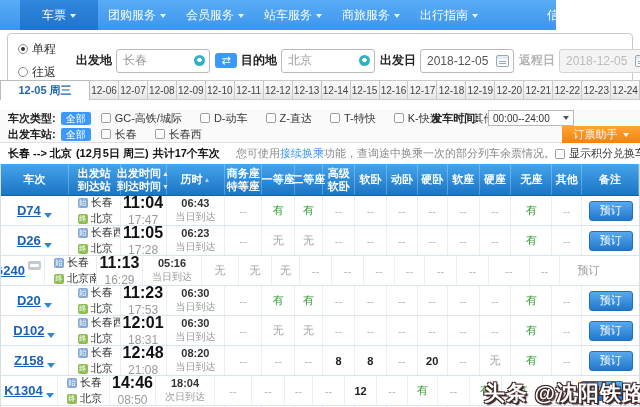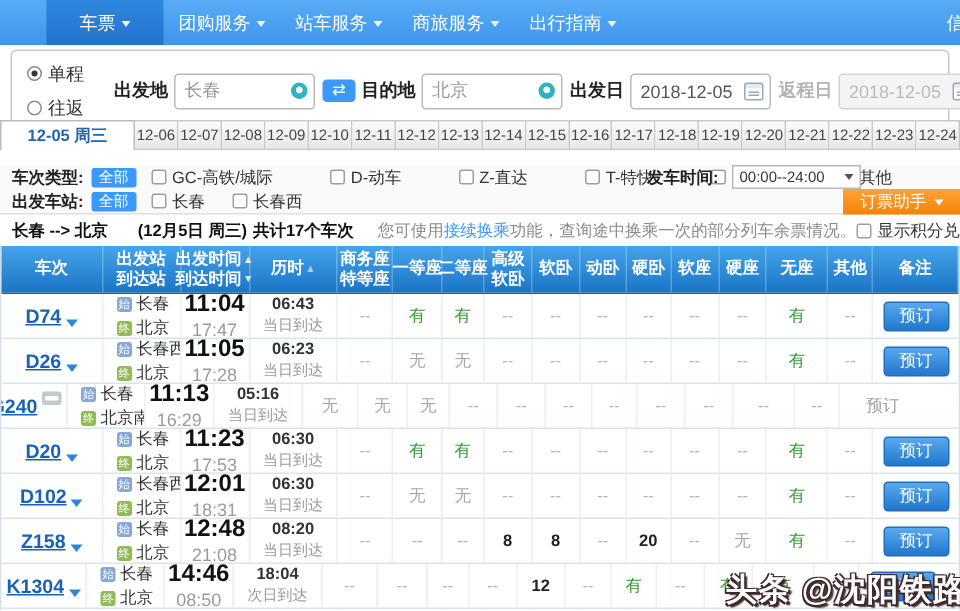--- a/index.html
+++ b/index.html
@@ -1,21 +1,21 @@
 <!DOCTYPE html>
 <html><head>
 <meta charset="utf-8">
 <style>
   html,body{margin:0;padding:0;background:#fff;}
   .stage{position:relative;width:640px;height:407px;overflow:hidden;background:#fff;
          font-family:"Liberation Sans","DejaVu Sans",sans-serif;}
   
-  .topnav{position:absolute;top:0;left:0;width:640px;height:30px;
+  .topnav{position:absolute;top:0;left:0;width:556px;height:30px;
           background:linear-gradient(#58acf6,#3e95ec);display:flex;align-items:stretch;
-          padding-left:31px;box-sizing:border-box;}
+          padding-left:20px;box-sizing:border-box;}
   .nav-item{width:78px;display:flex;align-items:center;justify-content:center;gap:4px;
             color:#fff;font-size:12px;cursor:pointer;white-space:nowrap;}
   .nav-item.active{background:linear-gradient(#2f87de,#2273cb);}
   .nav-tri{width:0;height:0;border-left:3px solid transparent;border-right:3px solid transparent;
            border-top:4px solid #eaf4ff;margin-top:2px;}
   .nav-clip{margin-left:auto;color:#fff;font-size:12px;display:flex;align-items:center;
             width:9px;overflow:hidden;}
   
   .searchcard{position:absolute;top:33px;left:7px;width:626px;height:55px;background:#fff;
               border:1px solid #c9c9c9;border-radius:4px;box-sizing:border-box;display:flex;
@@ -142,20 +142,24 @@
   <nav class="topnav" id="topnav">
     <div class="nav-item active">
         <span>车票</span>
         <span class="nav-tri"></span>
       </div>
       <div class="nav-item">
         <span>团购服务</span>
         <span class="nav-tri"></span>
       </div>
       <div class="nav-item">
+        <span>会员服务</span>
+        <span class="nav-tri"></span>
+      </div>
+      <div class="nav-item">
         <span>站车服务</span>
         <span class="nav-tri"></span>
       </div>
       <div class="nav-item">
         <span>商旅服务</span>
         <span class="nav-tri"></span>
       </div>
       <div class="nav-item">
         <span>出行指南</span>
         <span class="nav-tri"></span>
@@ -229,21 +233,21 @@
       <div class="dtab">12-21</div>
       <div class="dtab">12-22</div>
       <div class="dtab">12-23</div>
       <div class="dtab">12-24</div>
     </div>
 
   <div class="filters">
     <div class="frow">
       <span class="flab">车次类型:</span>
       <span class="badge">全部</span>
-      <span id="type-opts" style="display:flex;gap:20px;">
+      <span id="type-opts" style="display:flex;">
           <span class="fopt">
             <span class="cb"></span>
             <span>GC-高铁/城际</span>
           </span>
           <span class="fopt">
             <span class="cb"></span>
             <span>D-动车</span>
           </span>
           <span class="fopt">
             <span class="cb"></span>
@@ -285,21 +289,21 @@
         </span>
     </div>
     <button class="helper">
       <span>订票助手</span>
       <span class="seltri"></span>
     </button>
   </div>
 
   <div class="summary">
     <span class="sum-b">长春 --&gt; 北京</span>
-    <span class="sum-b" style="margin-left:20px;">(12月5日 周三)</span>
+    <span class="sum-b" style="margin-left:4px;">(12月5日 周三)</span>
     <span class="sum-b" style="margin-left:4px;">共计17个车次</span>
     <span class="tip">
       <span>您可使用</span><span class="tiplink">接续换乘</span><span>功能，查询途中换乘一次的部分列车余票情况。</span>
     </span>
     <span class="sumcbs">
       <span class="fopt">
         <span class="cb"></span>
         <span>显示积分兑换车次</span>
       </span>
 

